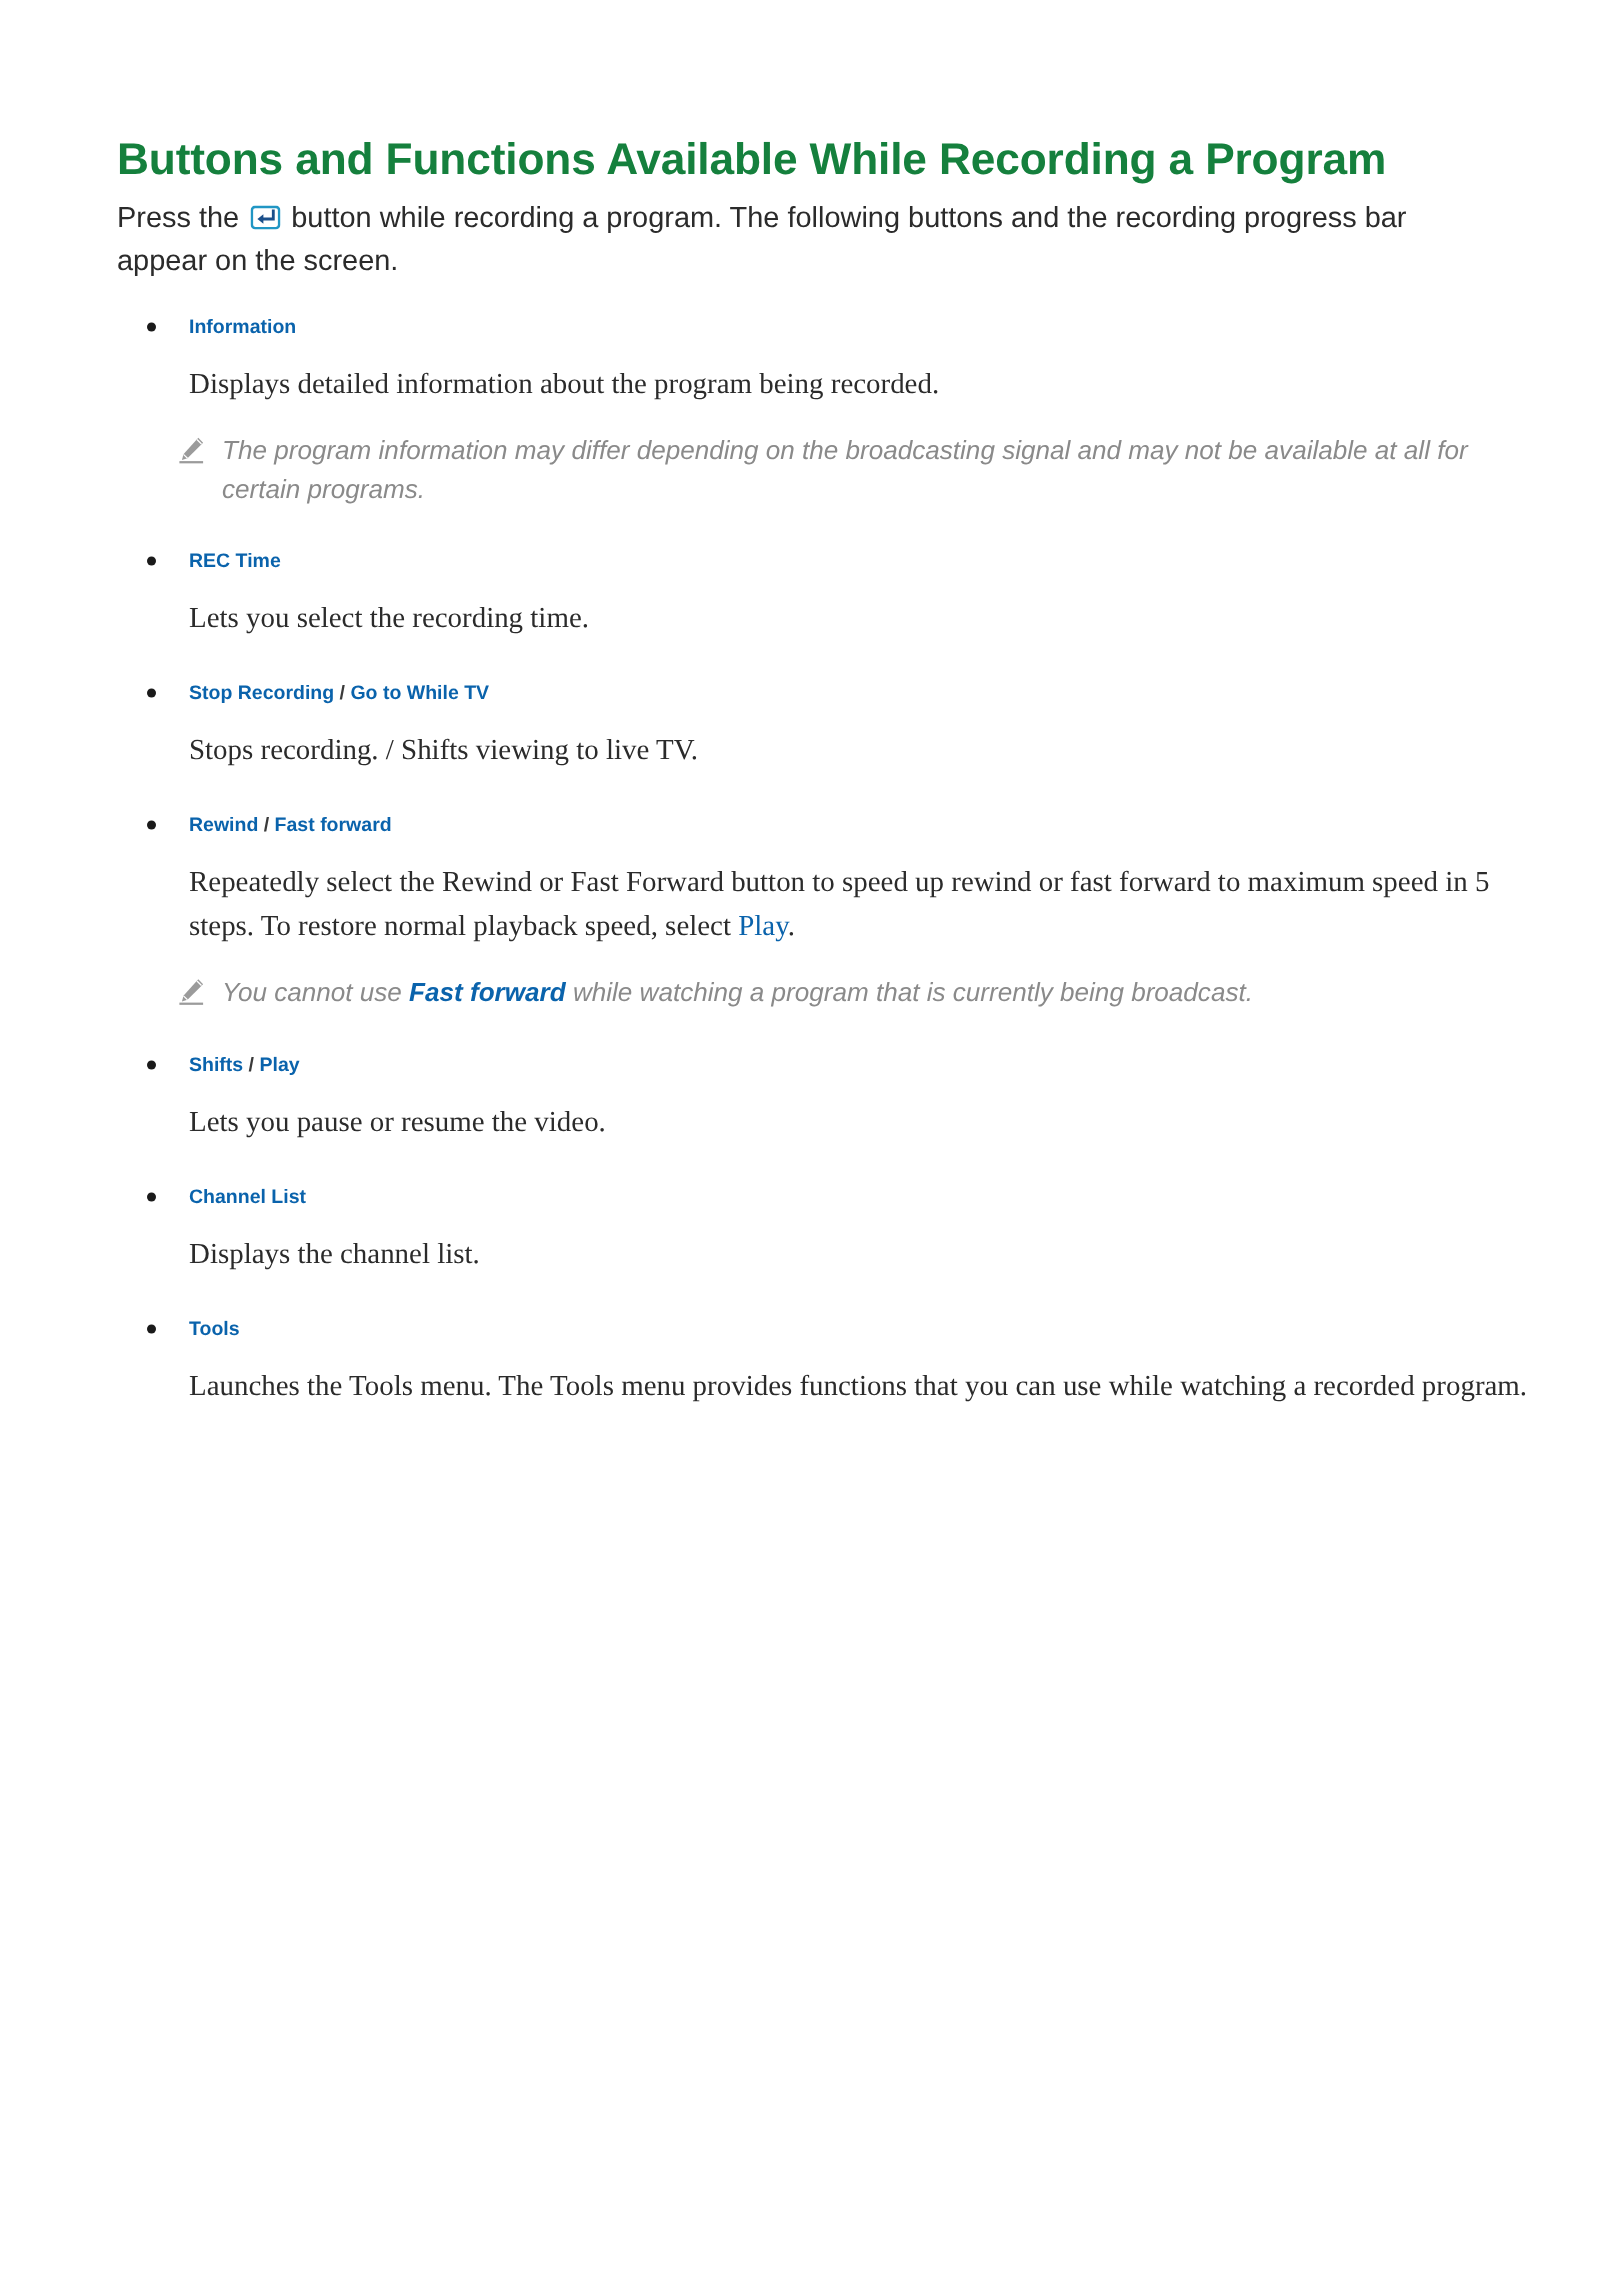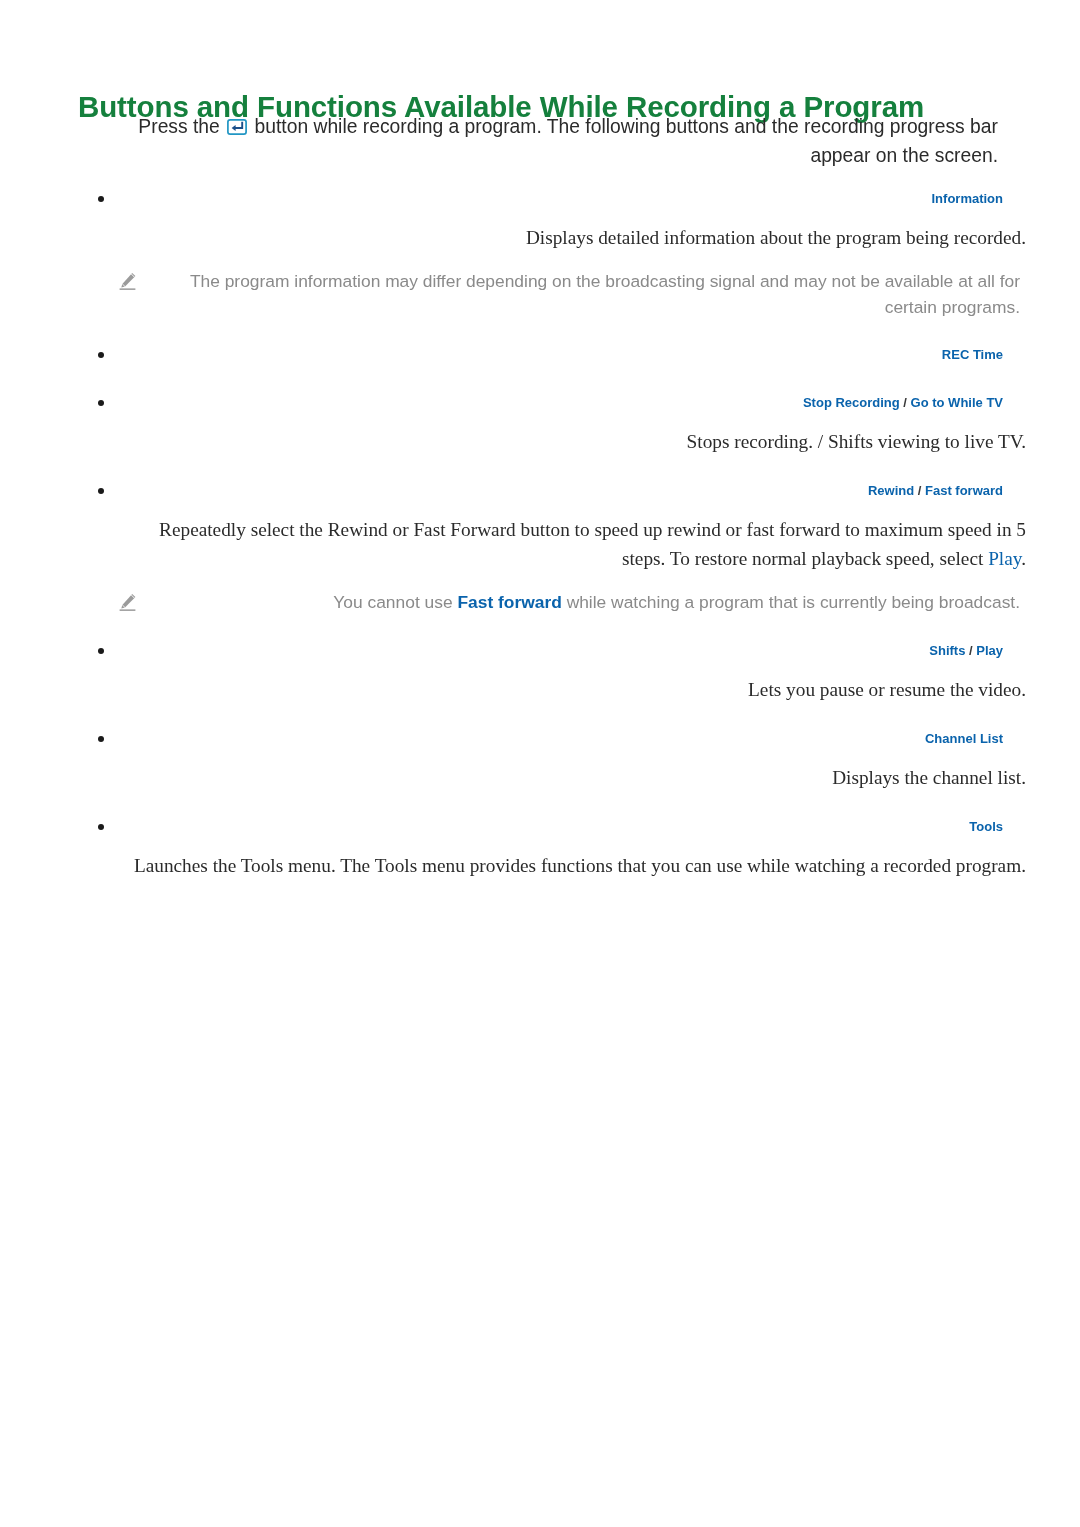--- a/index.html
+++ b/index.html
@@ -34,23 +34,22 @@
     font-weight: bold;
     letter-spacing: -0.1px;
     color: #15803d;
     line-height: 1.12;
   }
 
   
   .content {
     position: absolute;
     left: 78px;
-    top: 113px;
+    top: 132px;
     width: 925px;
-    text-align: right;
   }
 
   
   .intro {
     font-size: 19.3px;
     line-height: 28.5px;
     color: #2b2b2b;
     margin: 0 0 16px 0;
     width: 920px;
   }
@@ -108,20 +107,21 @@
   .bullet-desc .hl {
     color: #0a63ac;
   }
 
   
   .note-row {
     position: relative;
     margin-top: 17px;
     padding-left: 70px;
     min-height: 26px;
+    font-style: italic;
   }
   .note-icon {
     position: absolute;
     left: 40px;
     top: 2px;
     width: 20px;
     height: 20px;
   }
   .note-text {
     font-size: 17.4px;
@@ -172,20 +172,21 @@
         <span>The program information may differ depending on the broadcasting signal and may not be available at all for certain programs.</span>
       </div>
     </div>
 
     <div class="bullet-row">
       <span class="bullet-dot"></span>
       <div class="bullet-title">
         <span>REC Time</span>
       </div>
     </div>
+    <div class="bullet-desc">Lets you select the recording time.</div>
 
     <div class="bullet-row">
       <span class="bullet-dot"></span>
       <div class="bullet-title">
         <span>Stop Recording</span><span class="sep"> / </span><span>Go to While TV</span>
       </div>
     </div>
     <div class="bullet-desc">Stops recording. / Shifts viewing to live TV.</div>
 
     <div class="bullet-row">

